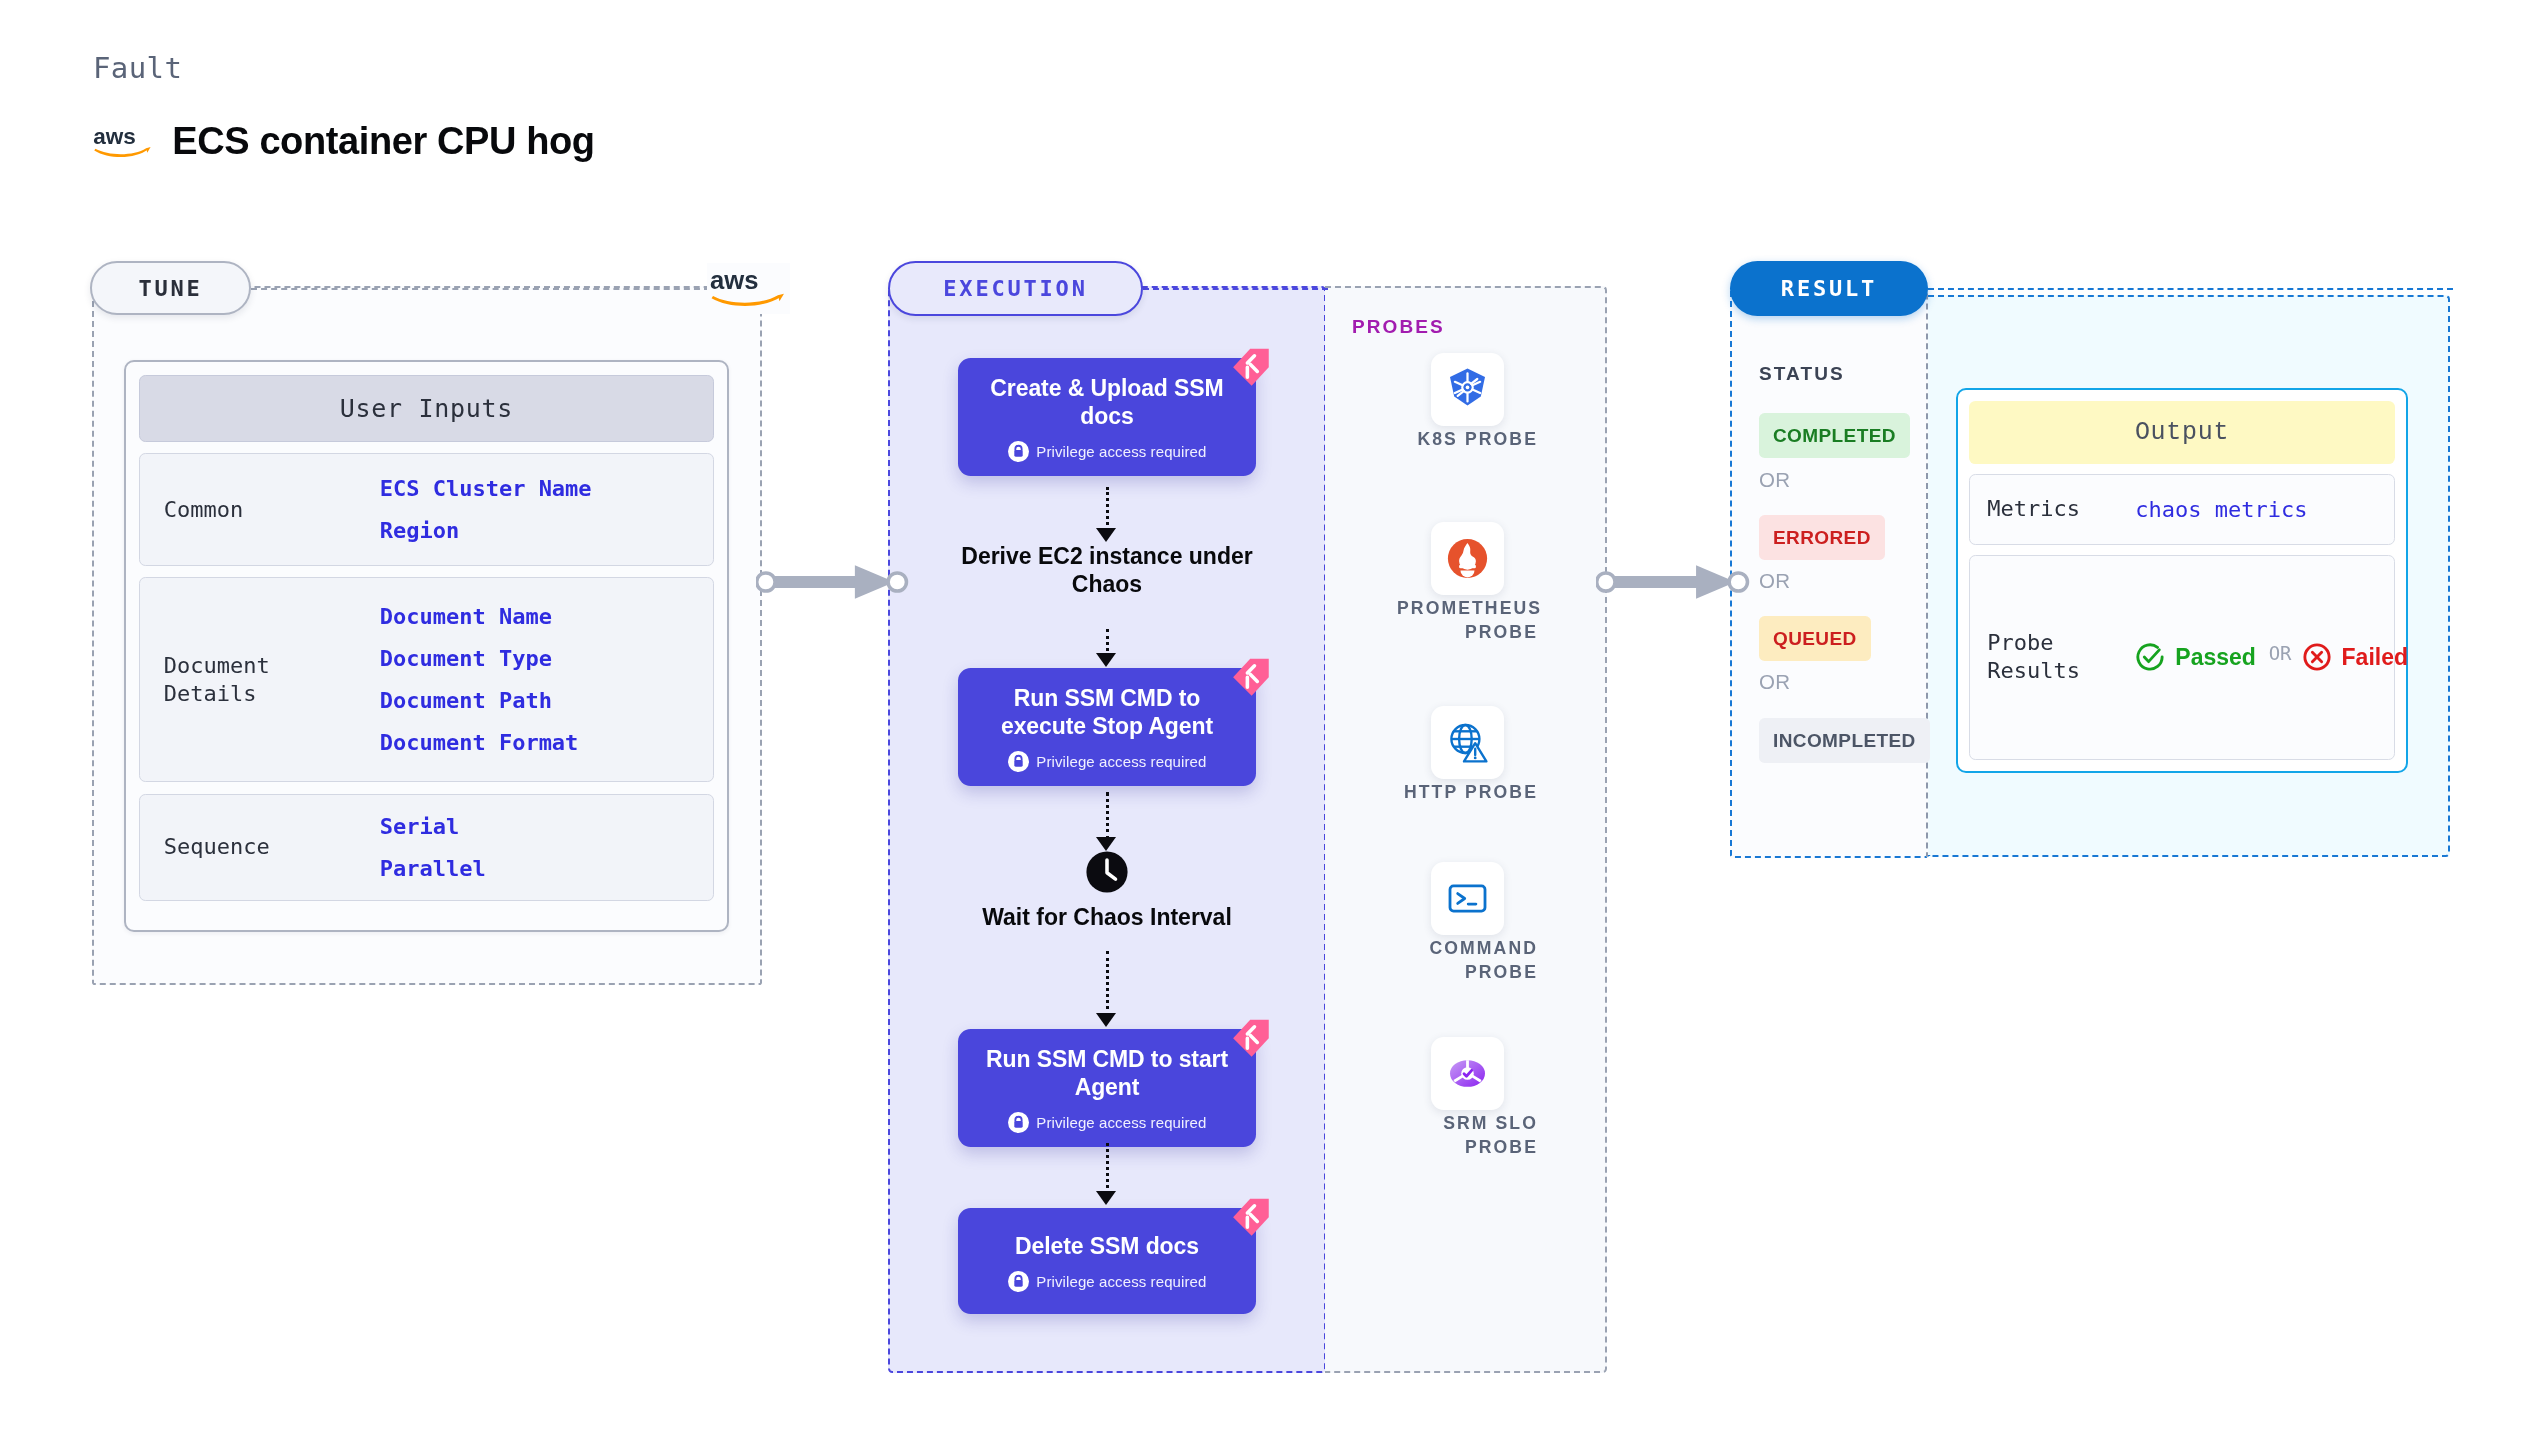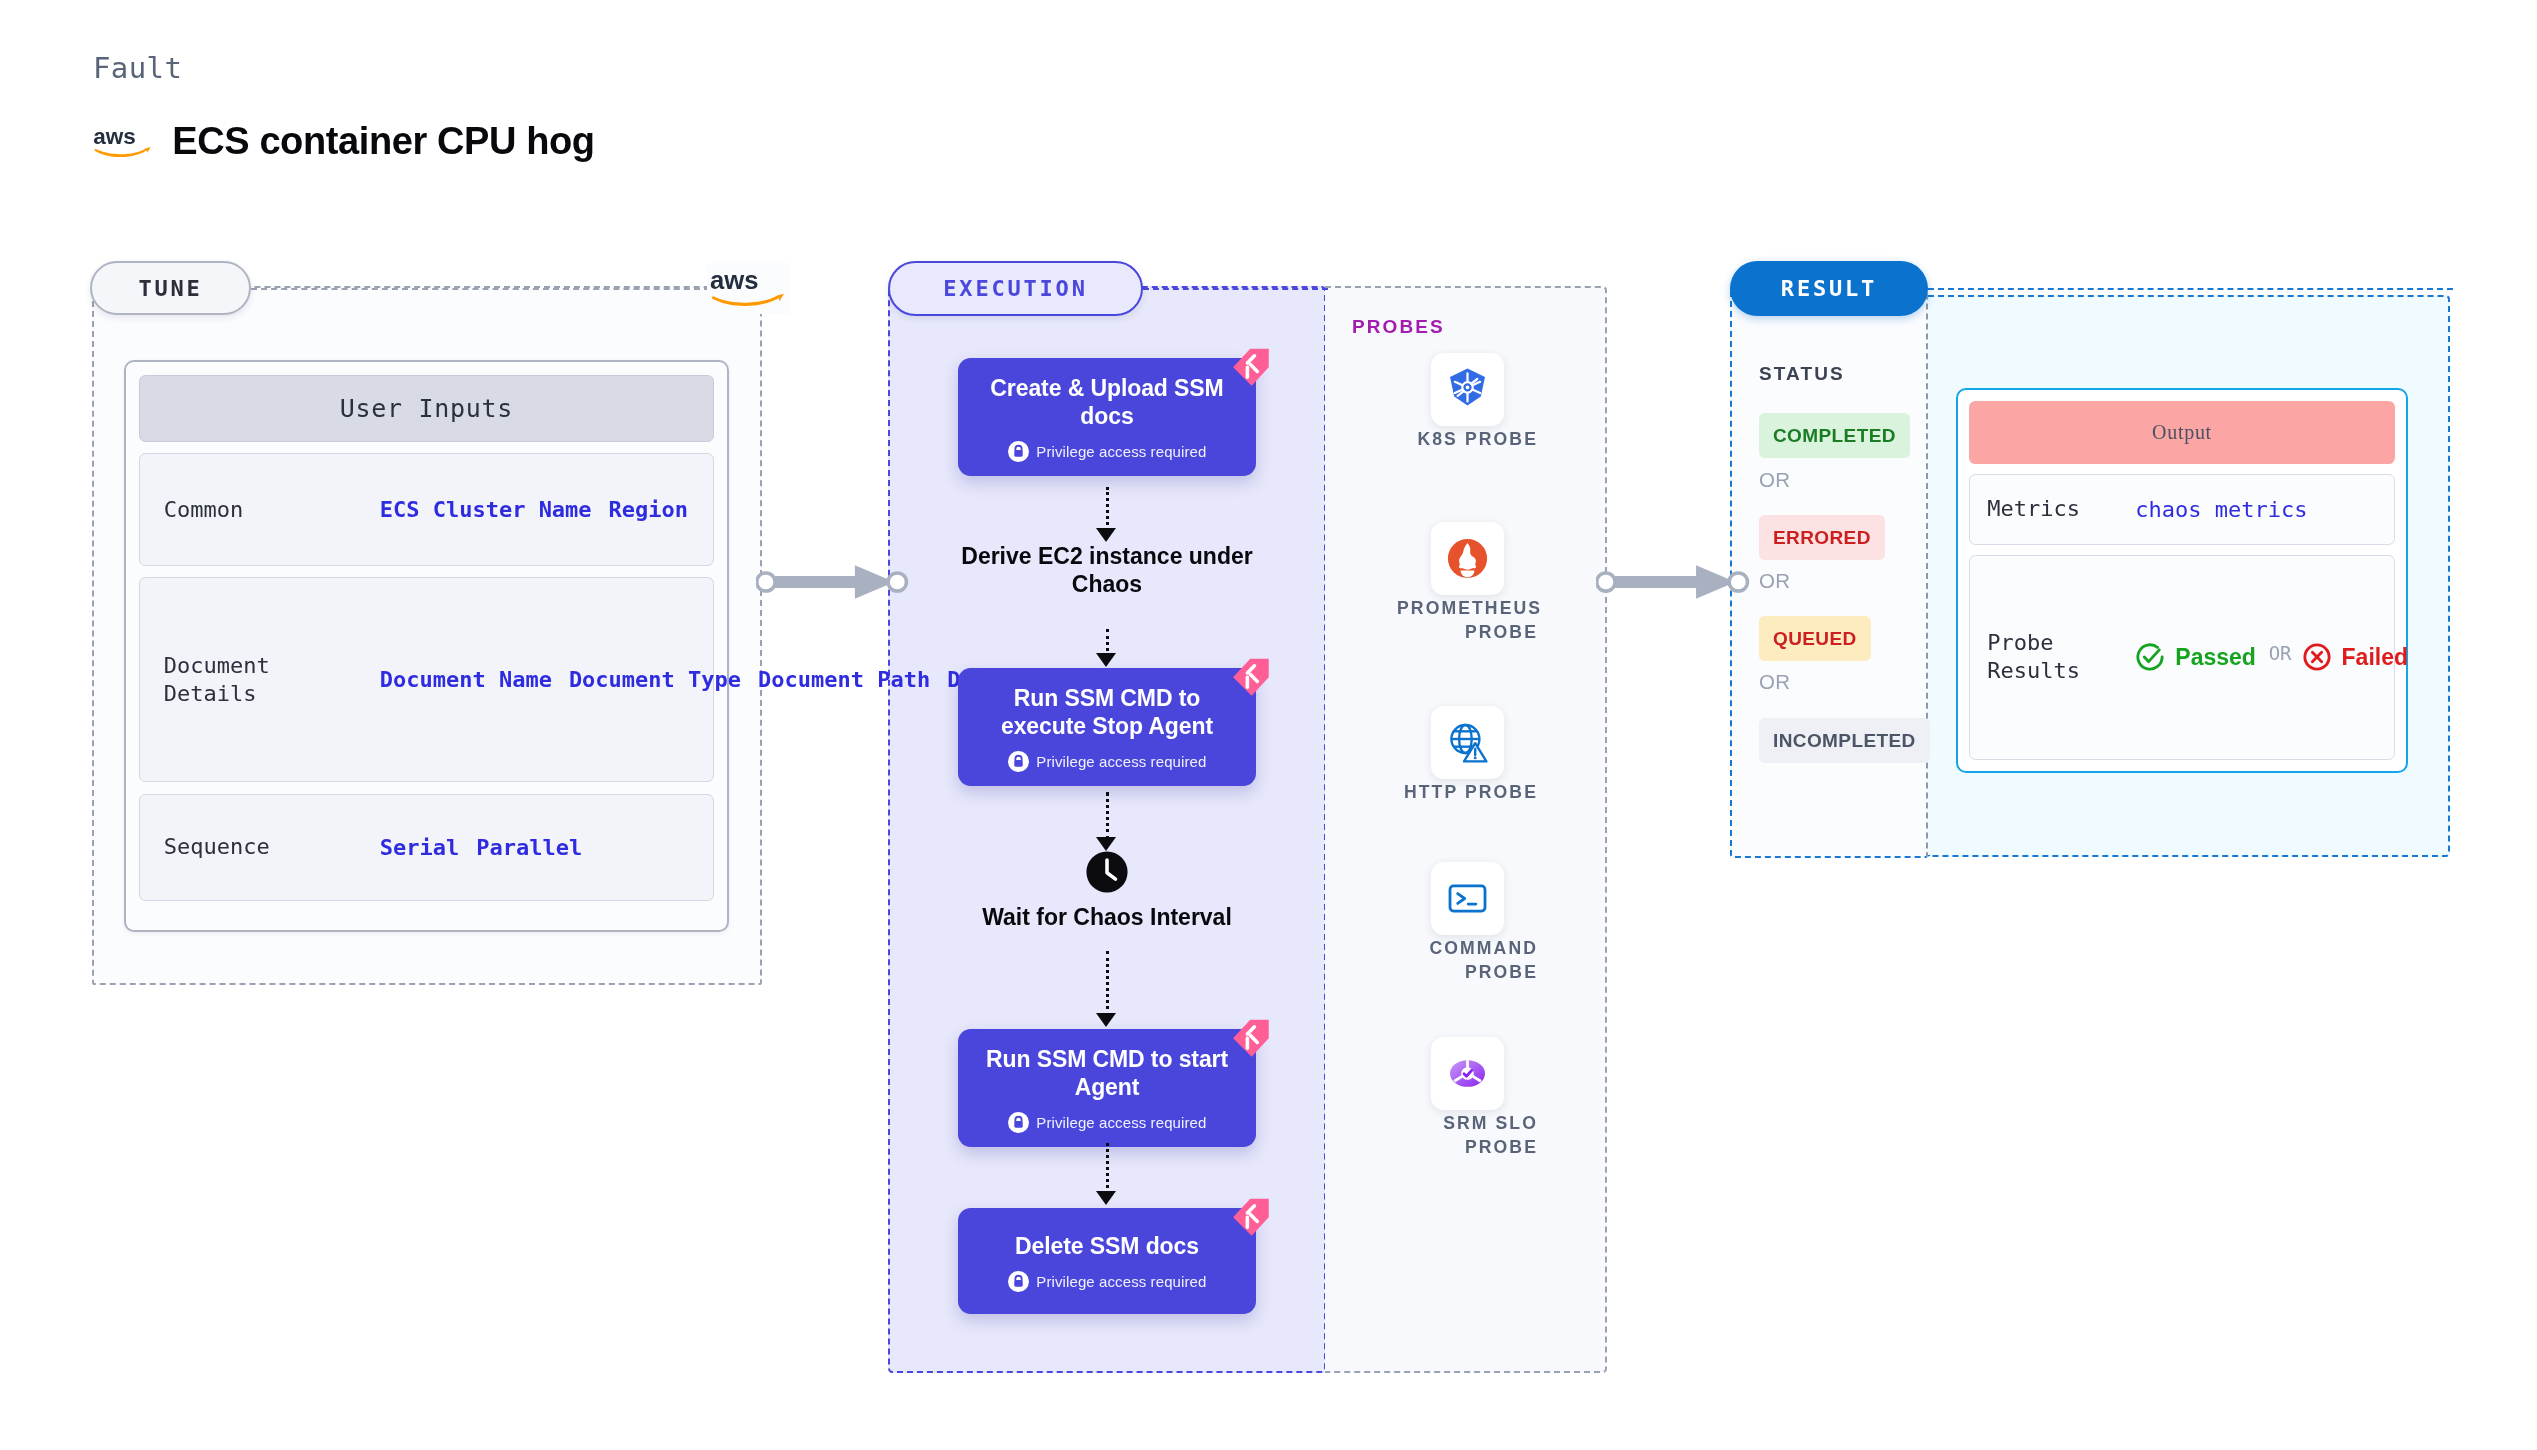--- a/index.html
+++ b/index.html
@@ -95,21 +95,21 @@
   }
   .ui-sec{
     background:#f2f4f9;border:0.7px solid #d3d7e3;border-radius:6.4px;
     display:flex;align-items:center;box-sizing:border-box;padding:0 7px;
   }
   .ui-sec-label{
     width:233px;flex:none;padding-left:17px;box-sizing:border-box;
     font-family:"DejaVu Sans Mono","Liberation Mono",monospace;
     font-size:22px;color:#2b303c;line-height:1.25;
   }
-  .ui-sec-vals{display:flex;flex-direction:row;justify-content:center;gap:17px;}
+  .ui-sec-vals{display:flex;flex-direction:column;justify-content:center;gap:17px;}
   .ui-val{
     font-family:"DejaVu Sans Mono","Liberation Mono",monospace;
     font-size:22px;color:#2f2ce0;font-weight:bold;white-space:nowrap;
   }
   .sec-common{height:113px;}
   .sec-doc{height:205px;}
   .sec-seq{height:107px;}
 
   
   .enode{
@@ -178,24 +178,24 @@
   }
   .or1{top:468px;} .or2{top:569px;} .or3{top:670px;}
 
   
   .out-card{
     position:absolute;left:1956px;top:388px;width:452px;height:385px;
     background:#ffffff;border:2.8px solid #12a5e8;border-radius:10px;box-sizing:border-box;
     padding:11.3px;display:flex;flex-direction:column;gap:10px;
   }
   .out-head{
-    background:#fca5a5;border-radius:6.4px;height:65px;
+    background:#fef9c3;border-radius:6.4px;height:65px;
     display:flex;align-items:center;justify-content:center;
-    font-family:Liberation Serif, serif;
-    font-size:20px;color:#4a5160;letter-spacing:0.7px;
+    font-family:Liberation Mono, monospace;
+    font-size:25px;color:#4a5160;letter-spacing:0.7px;
   }
   .out-sec{
     background:#fbfcfe;border:0.7px solid #d8dce6;border-radius:6.4px;
     display:flex;align-items:center;box-sizing:border-box;padding:0 17px;
   }
   .out-metrics{height:73px;}
   .out-probe{height:212px;align-items:center;}
   .out-lbl{
     width:148px;flex:none;
     font-family:"DejaVu Sans Mono","Liberation Mono",monospace;

